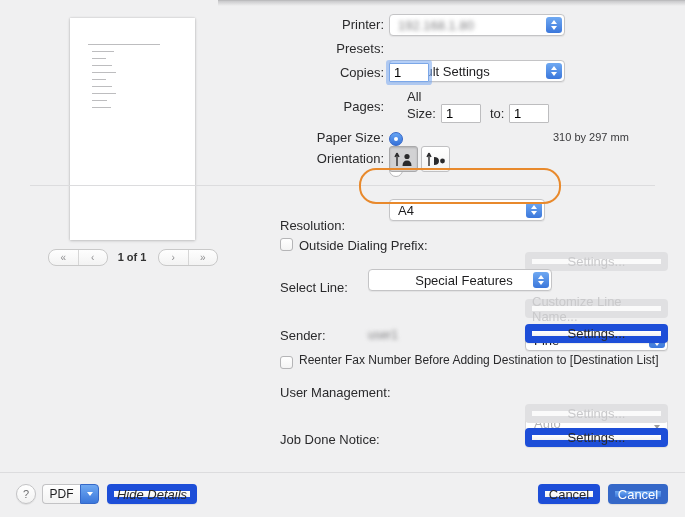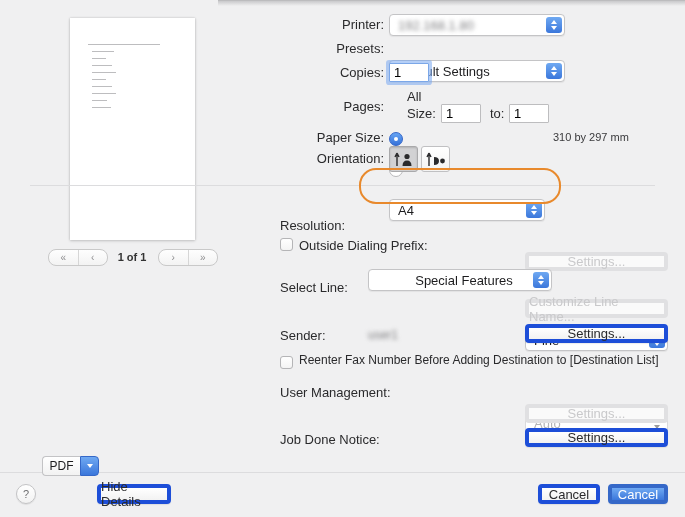--- a/index.html
+++ b/index.html
@@ -41,21 +41,21 @@
   .popup.disabled .stepper{background:none;}
   .popup.disabled .tri-up{border-bottom-color:#9c9c9e;}
   .popup.disabled .tri-dn{border-top-color:#9c9c9e;}
 
   
   .field{background:#fff;border:1px solid #bdbdbf;height:19px;box-sizing:border-box;
      font-family:inherit;font-size:13px;padding:0 4px;border-radius:1px;}
   .focusring{box-shadow:0 0 0 3px rgba(120,168,240,.55);border-color:#7ba7e8;}
 
   
-  .btn{background:linear-gradient(#ffffff,#f2f2f2);border:4px solid #1d4ed8;border-radius:4px;
+  .btn{background:linear-gradient(#ffffff,#f2f2f2);border:7px solid #1d4ed8;border-radius:4px;
      height:19px;box-sizing:border-box;display:flex;align-items:center;justify-content:center;
      font-size:13px;color:#2a2a2c;box-shadow:0 1px 1px rgba(0,0,0,.08);}
   .btn.disabled{color:#c9c9cb;border-color:#e0e0e2;background:#fafafa;box-shadow:none;}
   .btn.primary{background:linear-gradient(#6fa9f2,#3b77db);border-color:#3568c8;color:#fff;}
 
   
   .radio{width:14px;height:14px;border-radius:50%;box-sizing:border-box;position:relative;}
   .radio.on{background:linear-gradient(#66a5f4,#3671d8);border:1px solid #3366c8;}
   .radio.on::after{content:"";position:absolute;left:4px;top:4px;width:4px;height:4px;
      border-radius:50%;background:#fff;}
@@ -221,21 +221,21 @@
 
 <div class="abs btn disabled" style="left:525px;top:404px;width:143px;">Settings...</div>
 
 <div class="abs label" style="left:280px;top:432px;">Job Done Notice:</div>
 <div class="abs btn" style="left:525px;top:428px;width:143px;">Settings...</div>
 
 <div class="abs divider" style="left:0;top:472px;width:685px;"></div>
 <div class="abs help-btn" style="left:16px;top:484px;">
   <span>?</span>
 </div>
-<div class="abs pdf-group" style="left:42px;top:456px;">
+<div class="abs pdf-group" style="left:42px;top:484px;">
   <span class="pdf-main">PDF</span>
   <span class="pdf-chev">
       <span class="tri-dn"></span>
     </span>
 </div>
-<div class="abs btn" style="left:97px;top:484px;width:74px;height:20px;">Hide Details</div>
+<div class="abs btn" style="left:107px;top:484px;width:90px;height:20px;font-style:italic;">Hide Details</div>
 <div class="abs btn" style="left:538px;top:484px;width:62px;height:20px;">Cancel</div>
 <div class="abs btn primary" style="left:608px;top:484px;width:60px;height:20px;">Cancel</div>
 
 </body></html>

